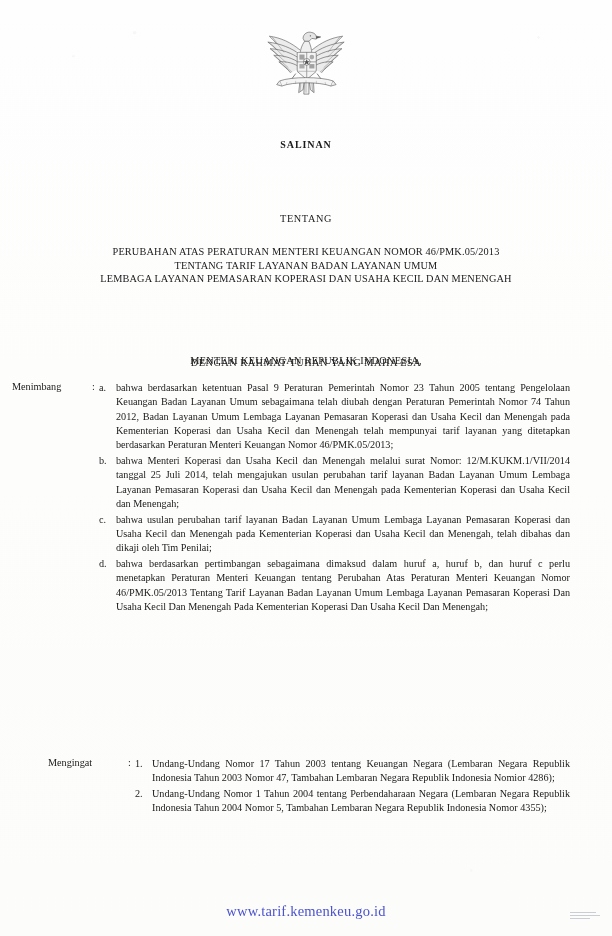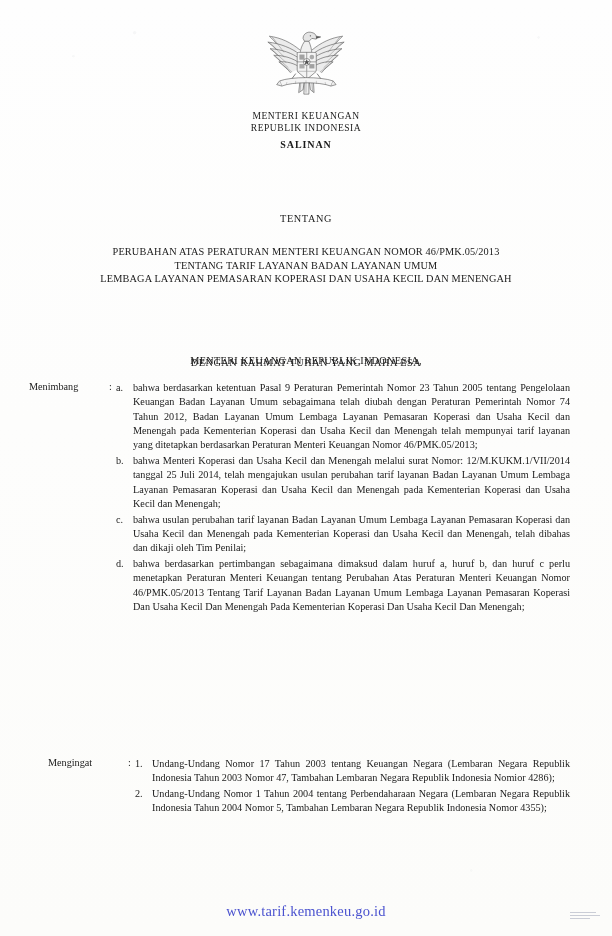--- a/index.html
+++ b/index.html
@@ -141,21 +141,21 @@
   }
   .item-text {
     flex: 1;
     font-size: 10.2px;
     line-height: 14.3px;
     text-align: justify;
     text-justify: inter-word;
     hyphens: none;
   }
 
-  #menimbang-block { top: 381px; left: 0; right: 42px; padding-left: 17px; }
+  #menimbang-block { top: 381px; left: 0; right: 42px; }
   #mengingat-block { top: 757px; left: 0; right: 42px; padding-left: 36px; }
 
   
   .watermark {
     position: absolute;
     top: 903px;
     left: 0;
     right: 0;
     text-align: center;
     font-size: 14.5px;
@@ -232,24 +232,20 @@
 
         <path d="M46 62 L40 70 M75 62 L81 70" stroke="#2b2b2b" stroke-width="1"></path>
 
         <path d="M24 72 C40 66 80 66 97 72 L94 79 C78 73 42 73 27 79 Z" fill="#f4f4f4" stroke="#2b2b2b"></path>
         <path d="M24 72 L20 77 L27 79 M97 72 L101 77 L94 79" fill="#eaeaea" stroke="#2b2b2b"></path>
         <path d="M34 73.5 L33 77.5 M46 71.8 L45.6 76 M60 71.2 L60 75.6 M74 71.8 L74.4 76 M86 73.5 L87 77.5" stroke="#5a5a5a" stroke-width="0.45"></path>
       </g>
     </svg>
   </div>
 
-  <div class="hdr ministry">
-    <div>MENTERI KEUANGAN</div>
-    <div>REPUBLIK  INDONESIA</div>
-  </div>
 
   <div class="hdr salinan">SALINAN</div>
 
 
 
   <div class="hdr tentang">TENTANG</div>
 
   <div class="subject">
     <div>PERUBAHAN ATAS PERATURAN MENTERI KEUANGAN NOMOR 46/PMK.05/2013</div>
     <div>TENTANG TARIF LAYANAN BADAN LAYANAN UMUM</div>

